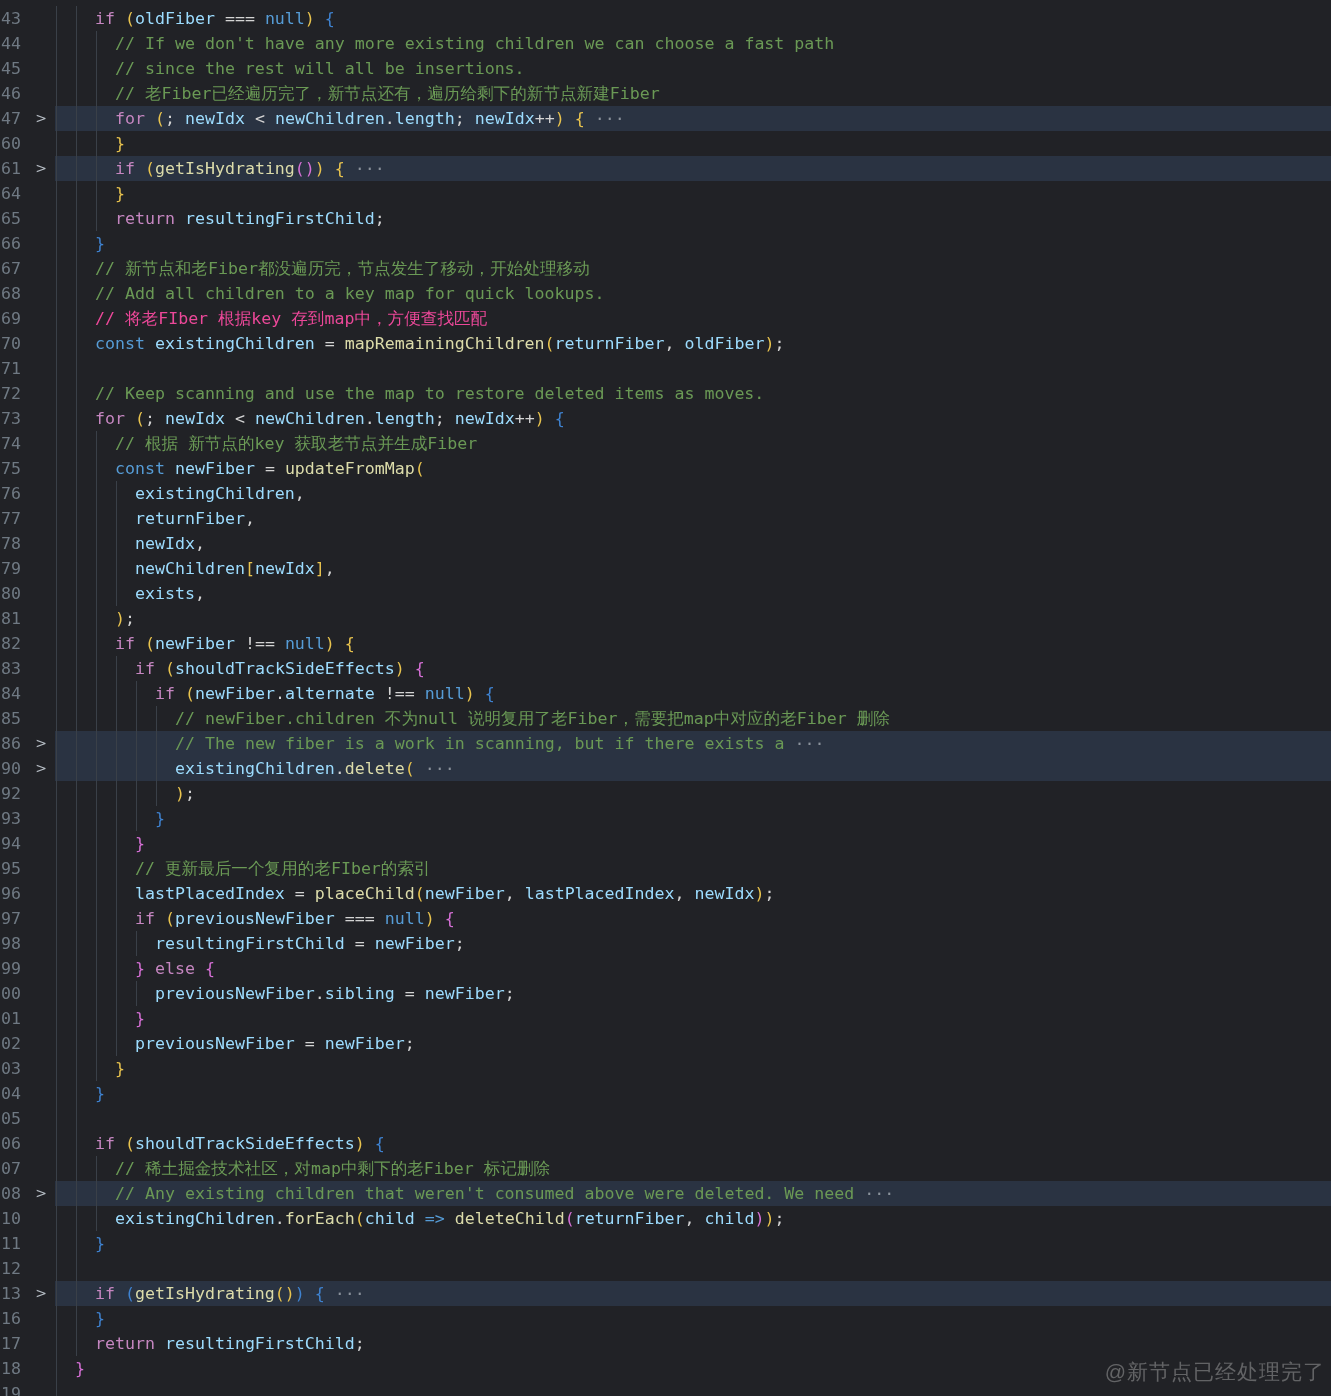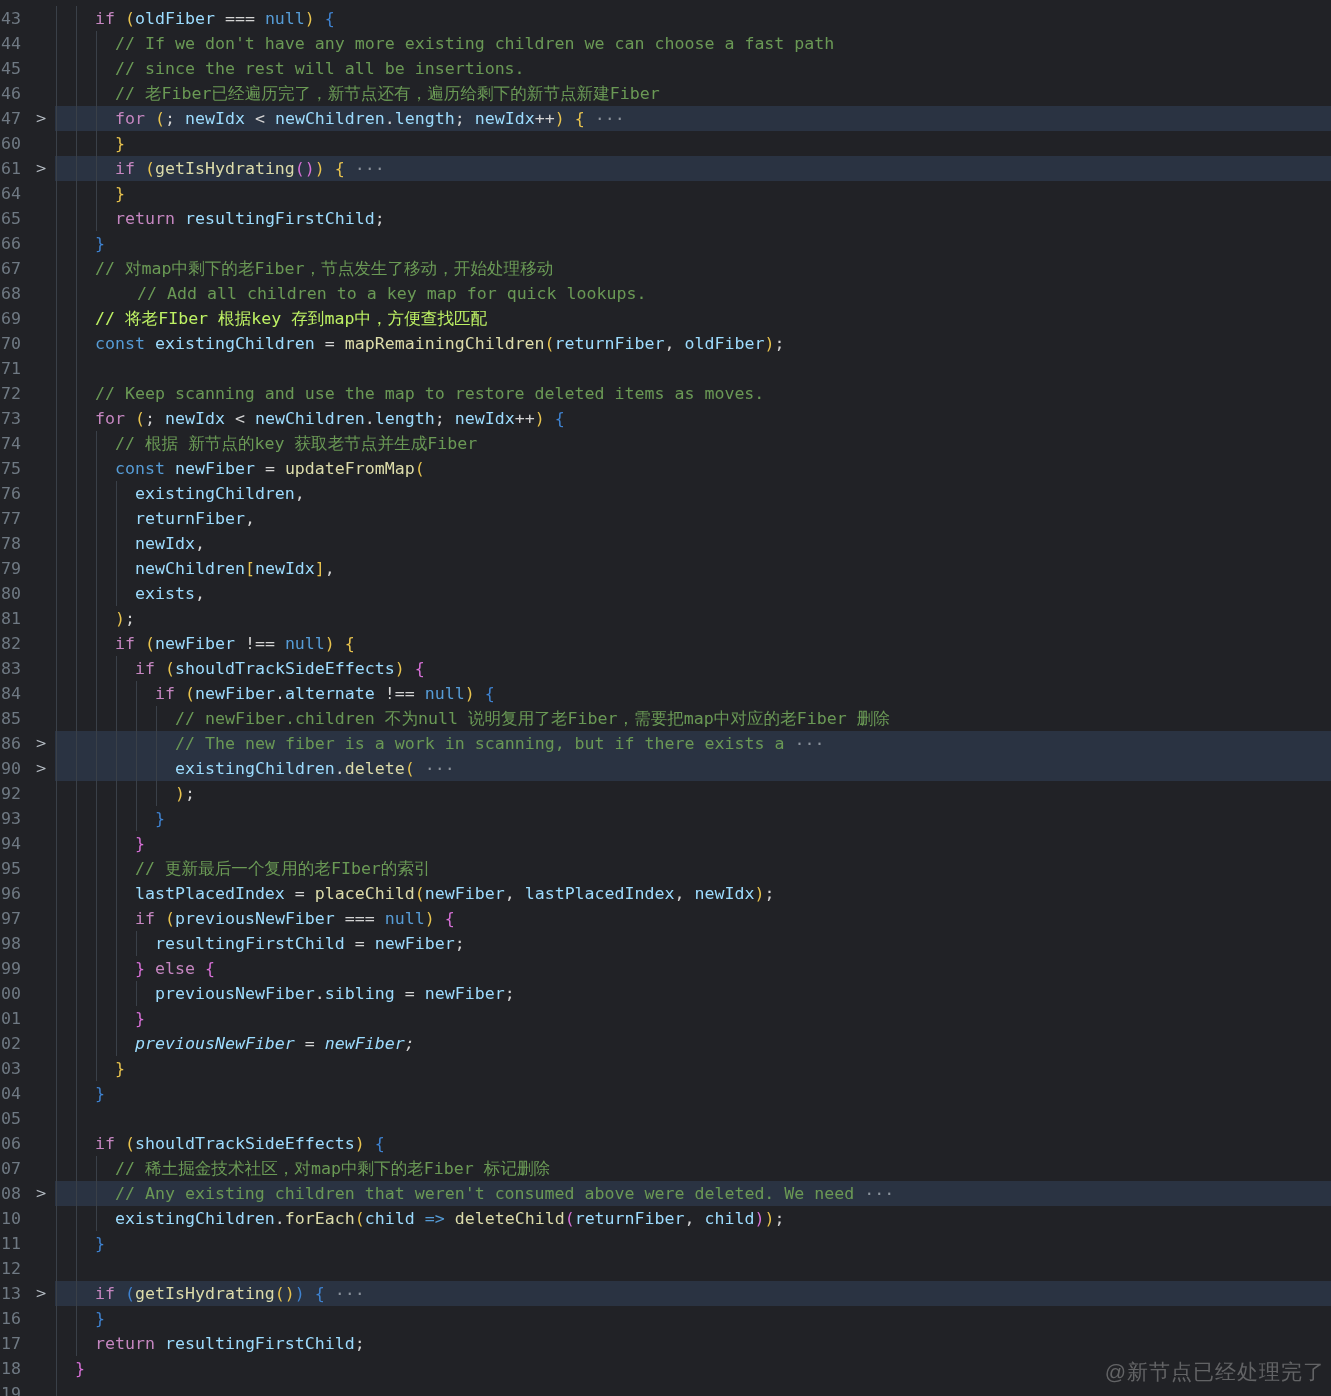--- a/index.html
+++ b/index.html
@@ -128,37 +128,37 @@
           <span class="guide" style="left: 1px;"></span>
           <span class="guide" style="left: 21px;"></span>
           <span class="code" style="padding-left: 40px;"><span style="color: rgb(63, 131, 209);">}</span></span>
         </div>
       </div>
       <div class="line">
         <span class="ln">867</span>
         <div class="content">
           <span class="guide" style="left: 1px;"></span>
           <span class="guide" style="left: 21px;"></span>
-          <span class="code" style="padding-left: 40px;"><span style="color: rgb(106, 153, 85);">// 对map中剩下的老Fiber，节点发生了移动，开始处理移动</span></span>
+          <span class="code" style="padding-left: 40px;"><span style="color: rgb(106, 153, 85);">// 新节点和老Fiber都没遍历完，节点发生了移动，开始处理移动</span></span>
         </div>
       </div>
       <div class="line">
         <span class="ln">868</span>
         <div class="content">
           <span class="guide" style="left: 1px;"></span>
           <span class="guide" style="left: 21px;"></span>
-          <span class="code" style="padding-left: 40px;"><span style="color: rgb(106, 153, 85); margin-left: 42px;">// Add all children to a key map for quick lookups.</span></span>
+          <span class="code" style="padding-left: 40px;"><span style="color: rgb(106, 153, 85);">// Add all children to a key map for quick lookups.</span></span>
         </div>
       </div>
       <div class="line">
         <span class="ln">869</span>
         <div class="content">
           <span class="guide" style="left: 1px;"></span>
           <span class="guide" style="left: 21px;"></span>
-          <span class="code" style="padding-left: 40px;"><span style="color: #bef264;">// 将老FIber 根据key 存到map中，方便查找匹配</span></span>
+          <span class="code" style="padding-left: 40px;"><span style="color: #ec4899;">// 将老FIber 根据key 存到map中，方便查找匹配</span></span>
         </div>
       </div>
       <div class="line">
         <span class="ln">870</span>
         <div class="content">
           <span class="guide" style="left: 1px;"></span>
           <span class="guide" style="left: 21px;"></span>
           <span class="code" style="padding-left: 40px;"><span style="color: rgb(86, 156, 214);">const</span><span style="color: rgb(212, 212, 212);"> </span><span style="color: rgb(156, 220, 254);">existingChildren</span><span style="color: rgb(212, 212, 212);"> = </span><span style="color: rgb(220, 220, 170);">mapRemainingChildren</span><span style="color: rgb(232, 195, 78);">(</span><span style="color: rgb(156, 220, 254);">returnFiber</span><span style="color: rgb(212, 212, 212);">, </span><span style="color: rgb(156, 220, 254);">oldFiber</span><span style="color: rgb(232, 195, 78);">)</span><span style="color: rgb(212, 212, 212);">;</span></span>
         </div>
       </div>
@@ -436,21 +436,21 @@
           <span class="code" style="padding-left: 80px;"><span style="color: rgb(214, 112, 214);">}</span></span>
         </div>
       </div>
       <div class="line">
         <span class="ln">902</span>
         <div class="content">
           <span class="guide" style="left: 1px;"></span>
           <span class="guide" style="left: 21px;"></span>
           <span class="guide" style="left: 41px;"></span>
           <span class="guide" style="left: 61px;"></span>
-          <span class="code" style="padding-left: 80px; font-style: italic;"><span style="color: rgb(156, 220, 254);">previousNewFiber</span><span style="color: rgb(212, 212, 212);"> = </span><span style="color: rgb(156, 220, 254);">newFiber</span><span style="color: rgb(212, 212, 212);">;</span></span>
+          <span class="code" style="padding-left: 80px;"><span style="color: rgb(156, 220, 254);">previousNewFiber</span><span style="color: rgb(212, 212, 212);"> = </span><span style="color: rgb(156, 220, 254);">newFiber</span><span style="color: rgb(212, 212, 212);">;</span></span>
         </div>
       </div>
       <div class="line">
         <span class="ln">903</span>
         <div class="content">
           <span class="guide" style="left: 1px;"></span>
           <span class="guide" style="left: 21px;"></span>
           <span class="guide" style="left: 41px;"></span>
           <span class="code" style="padding-left: 60px;"><span style="color: rgb(232, 195, 78);">}</span></span>
         </div>

